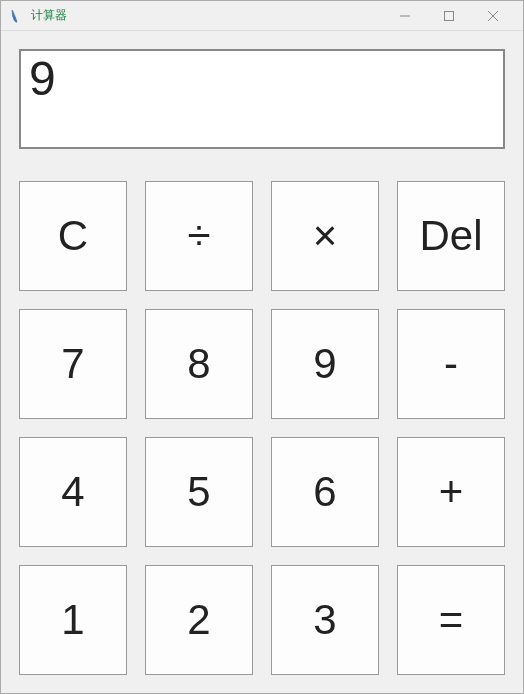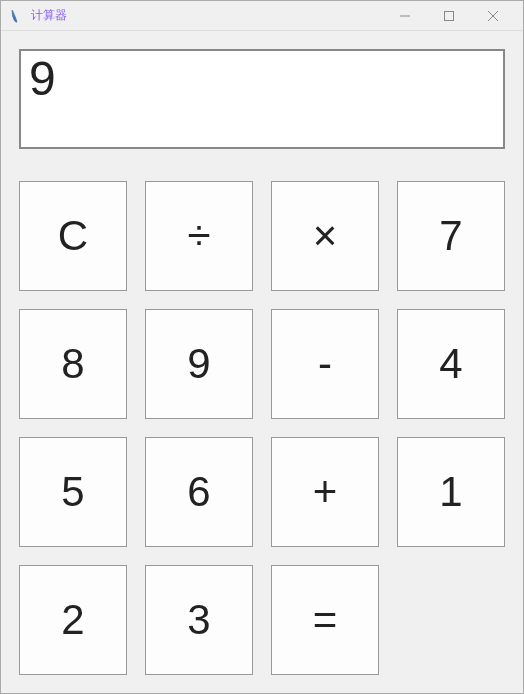--- a/index.html
+++ b/index.html
@@ -30,21 +30,21 @@
       padding: 0 8px;
       border-bottom: 1px solid #ddd;
     }
     .titlebar-icon {
       width: 16px;
       height: 16px;
       margin-right: 6px;
     }
     .titlebar-title {
       font-size: 12px;
-      color: #8b5cf6;
+      color: #15803d;
       flex: 1;
     }
     .titlebar-controls {
       display: flex;
       gap: 0;
     }
     .titlebar-btn {
       width: 44px;
       height: 28px;
       display: flex;
@@ -132,20 +132,21 @@
     </div>
   </div>
 
   <div class="client">
     <div class="display">9</div>
 
     <div class="grid">
       <div class="key">C</div>
       <div class="key">÷</div>
       <div class="key">×</div>
+      <div class="key">Del</div>
 
       <div class="key">7</div>
       <div class="key">8</div>
       <div class="key">9</div>
       <div class="key">-</div>
 
       <div class="key">4</div>
       <div class="key">5</div>
       <div class="key">6</div>
       <div class="key">+</div>

